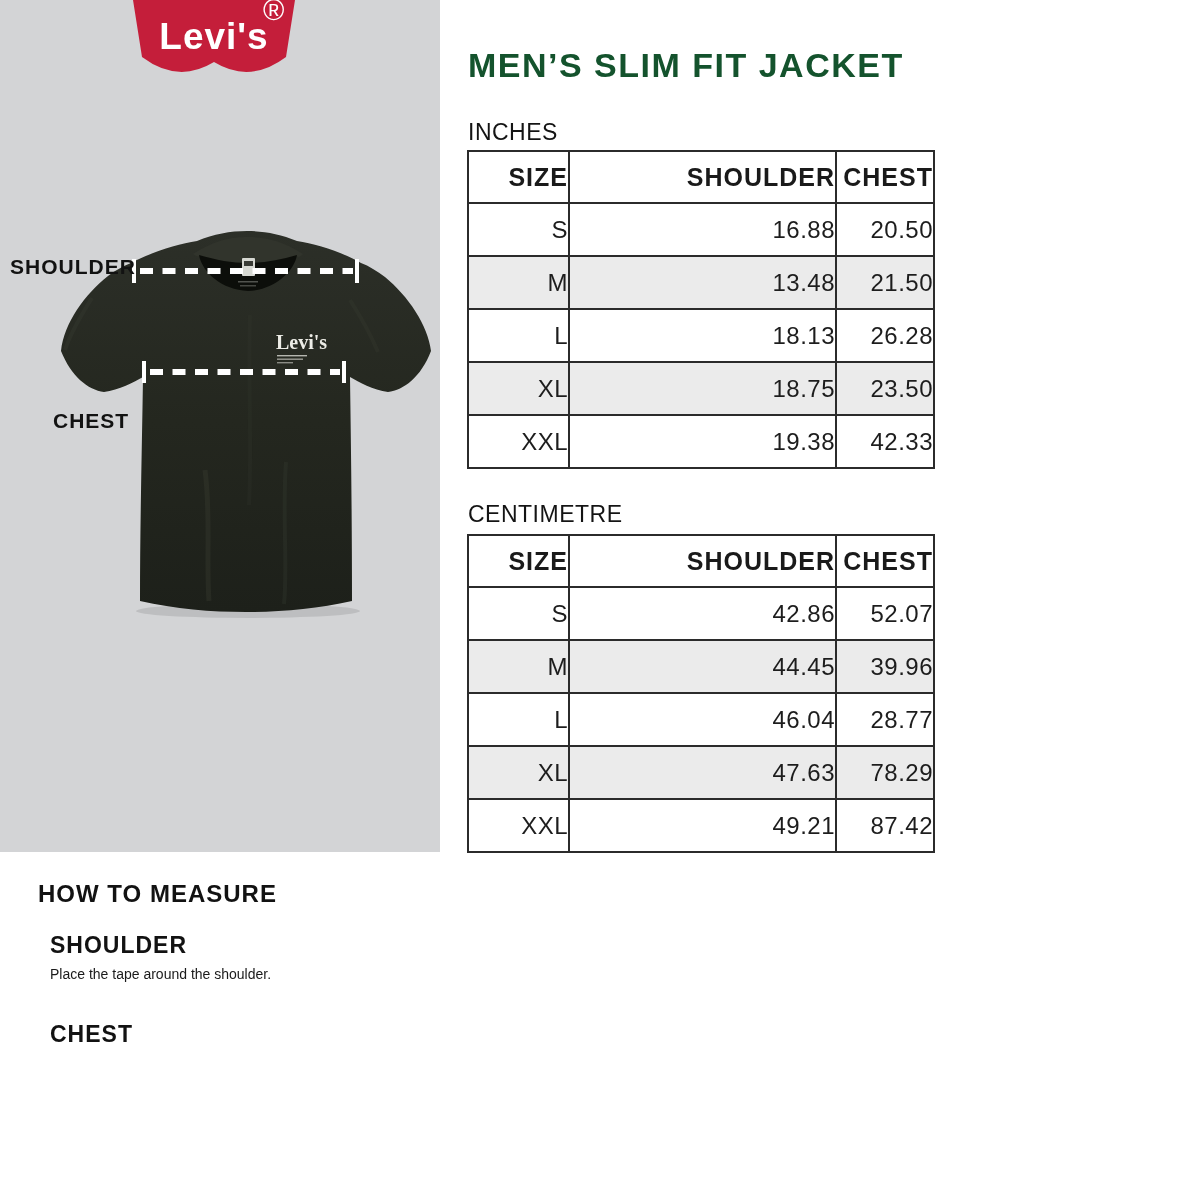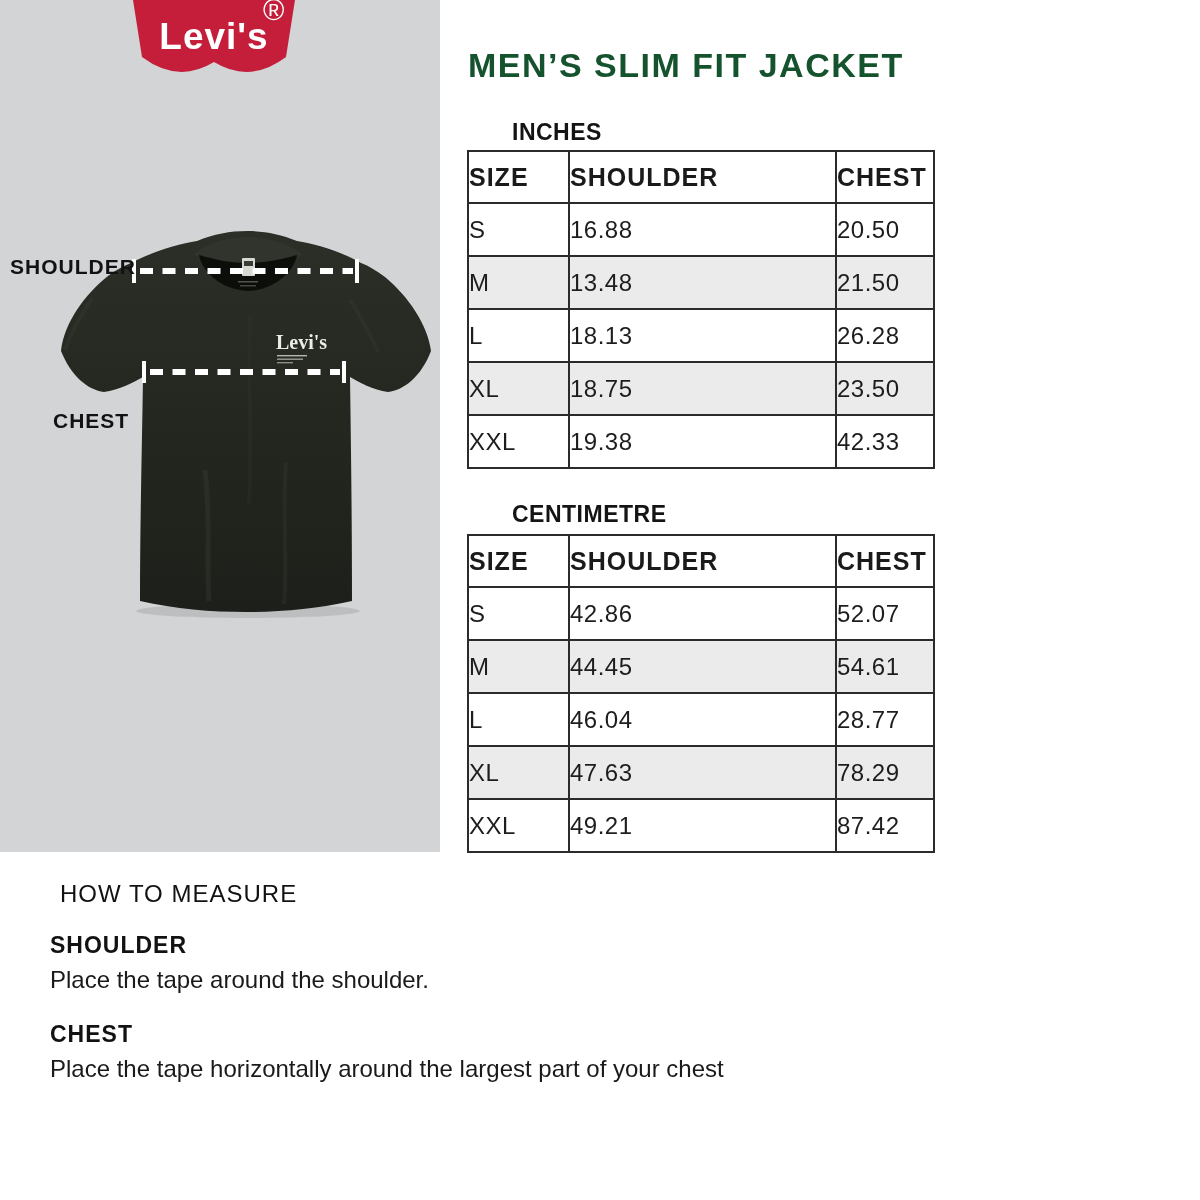--- a/index.html
+++ b/index.html
@@ -19,48 +19,48 @@
     position:absolute;font-weight:700;font-size:21px;letter-spacing:1px;color:#121212;
   }
   .shoulder-label{left:10px;top:255px;}
   .chest-label{left:53px;top:409px;}
 
   
   .title{
     position:absolute;left:468px;top:46px;font-size:34px;font-weight:700;letter-spacing:1.5px;color:#14532d;
   }
   .unit-label{
-    position:absolute;font-size:23px;font-weight:700;letter-spacing:.5px;color:#141414;margin-left:44px;
+    position:absolute;font-size:23px;font-weight:400;letter-spacing:.5px;color:#141414;
   }
   .unit-inches{left:468px;top:119px;}
   .unit-cm{left:468px;top:501px;}
 
   table.size-table{
     position:absolute;border-collapse:collapse;background:#ffffff;table-layout:fixed;
   }
   .table-inches{left:467px;top:150px;}
   .table-cm{left:467px;top:534px;}
   table.size-table th, table.size-table td{
-    border:2px solid #2B2B2B;text-align:left;vertical-align:middle;padding:0;
+    border:2px solid #2B2B2B;text-align:right;vertical-align:middle;padding:0;
   }
   table.size-table th{
     height:50px;font-size:25px;font-weight:700;letter-spacing:1px;color:#1a1a1a;
   }
   table.size-table td{
     height:51px;font-size:24px;font-weight:400;color:#1d1d1d;letter-spacing:.5px;
   }
   table.size-table tr.stripe td{background:#EBEBEB;}
   .col-size{width:101px;} .col-shoulder{width:267px;} .col-chest{width:98px;}
 
   
   .htm-title{
-    position:absolute;left:60px;top:880px;font-size:24px;font-weight:400;letter-spacing:1px;color:#121212;
+    position:absolute;left:38px;top:880px;font-size:24px;font-weight:700;letter-spacing:1px;color:#121212;
   }
   .measure-label{position:absolute;left:50px;font-size:23px;font-weight:700;letter-spacing:1px;color:#121212;}
-  .measure-text{position:absolute;left:50px;font-size:24px;font-weight:400;color:#1a1a1a;}
+  .measure-text{position:absolute;left:50px;font-size:14px;font-weight:400;color:#1a1a1a;}
   .m-label-0{top:932px;} .m-text-0{top:966px;}
   .m-label-1{top:1021px;} .m-text-1{top:1055px;}
 </style>
 </head>
 <body>
 
 <div class="page">
 
   <div class="panel">
 
@@ -207,21 +207,21 @@
       </thead>
       <tbody>
         <tr>
           <td>S</td>
           <td>42.86</td>
           <td>52.07</td>
         </tr>
         <tr class="stripe">
           <td>M</td>
           <td>44.45</td>
-          <td>54.61</td>
+          <td>39.96</td>
         </tr>
         <tr>
           <td>L</td>
           <td>46.04</td>
           <td>28.77</td>
         </tr>
         <tr class="stripe">
           <td>XL</td>
           <td>47.63</td>
           <td>78.29</td>
@@ -233,15 +233,14 @@
         </tr>
       </tbody>
     </table>
 
   <div class="htm-title">HOW TO MEASURE</div>
 
   <div class="measure-label m-label-0">SHOULDER</div>
   <div class="measure-text m-text-0">Place the tape around the shoulder.</div>
 
   <div class="measure-label m-label-1">CHEST</div>
-  <div class="measure-text m-text-1">Place the tape horizontally around the largest part of your chest</div>
 
 </div>
 
 </body></html>

